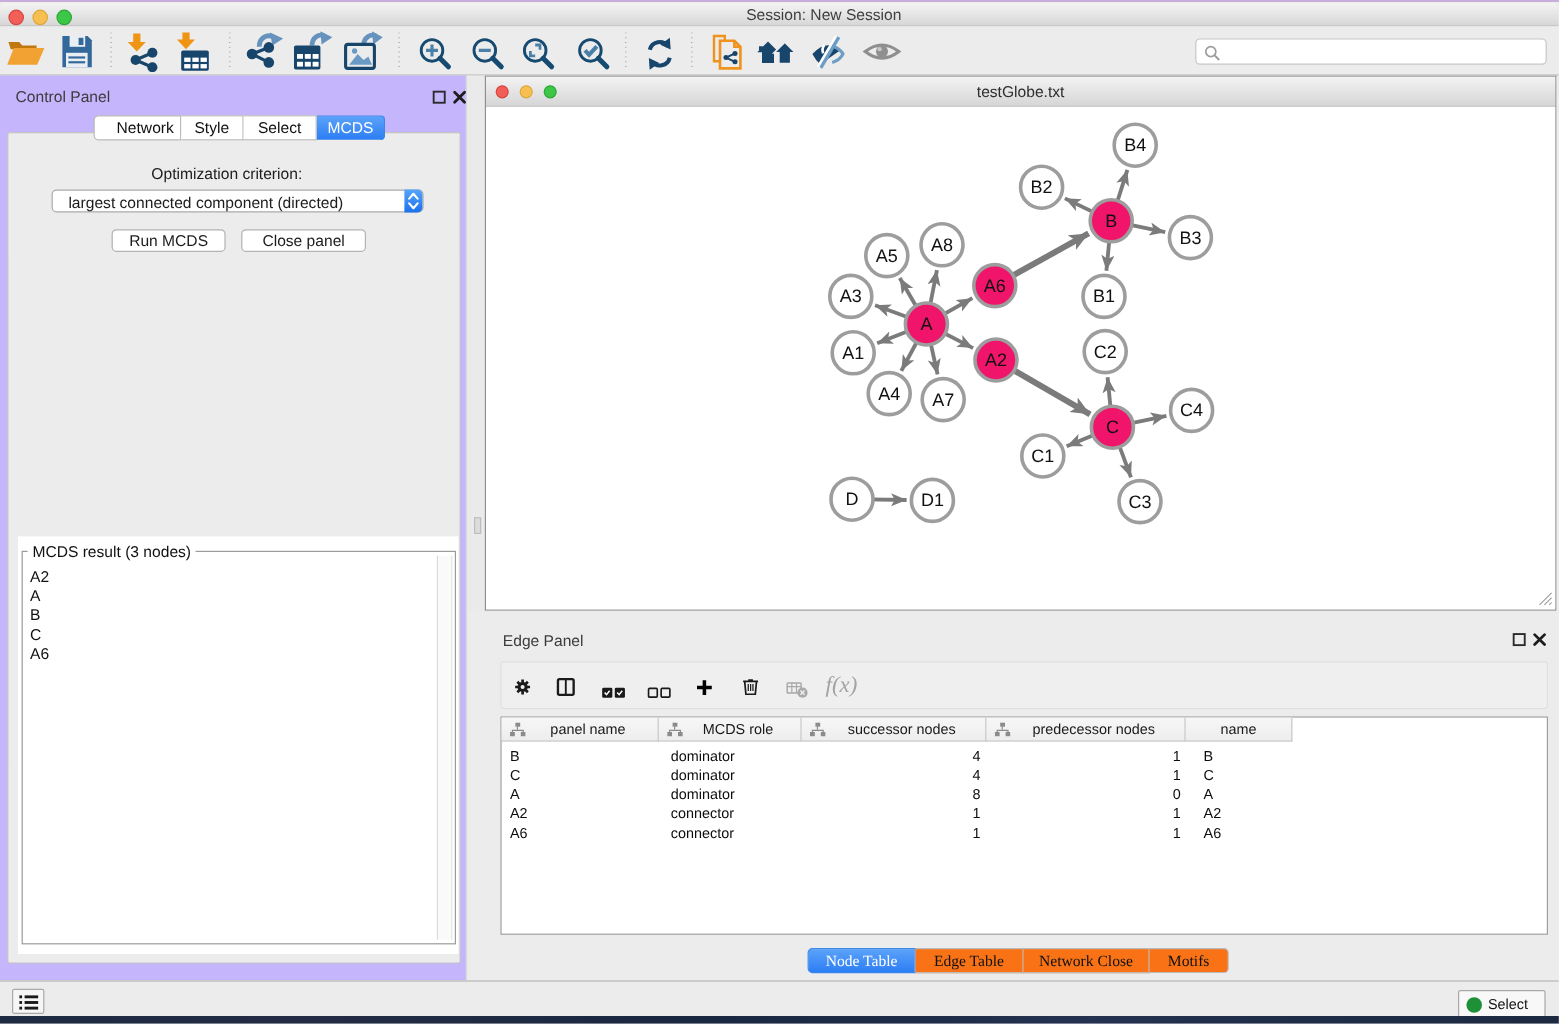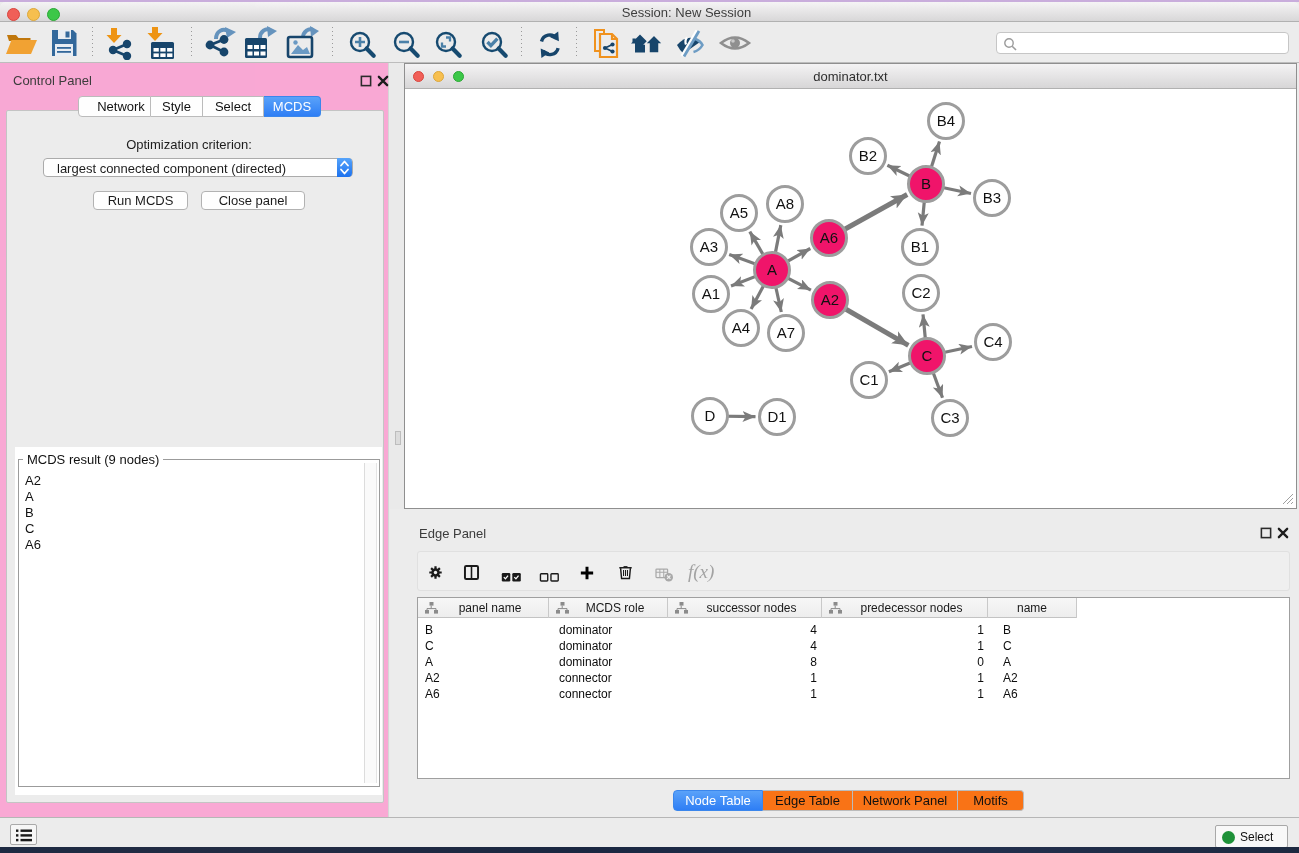--- a/index.html
+++ b/index.html
@@ -11,21 +11,21 @@
 
 #titlebar { position:absolute; left:0; top:0; width:1299px; height:20px; background:linear-gradient(#f5f4f5,#d8d7d8); border-bottom:1px solid #b1b1b1; border-radius:5px 5px 0 0; }
 #titlebar .t { position:absolute; top:3px; width:100%; text-align:center; font-size:13px; color:#3e3e3e;margin-left:37px; }
 .tl { position:absolute; border-radius:50%; }
 
 #toolbar { position:absolute; left:0; top:20px; width:1299px; height:41px; background:#ececec; border-bottom:1px solid #bdbdbd; }
 .sep { position:absolute; top:5px; height:31px; width:1px; background-image:linear-gradient(#9a9a9a 1px, transparent 1px); background-size:1px 4px; }
 .ticon { position:absolute; top:4px; width:34px; height:34px; }
 #searchbox { position:absolute; left:996px; top:10px; width:293px; height:22px; background:#fff; border:1px solid #c6c6c6; border-radius:4px; }
 
-#cpanel { position:absolute; left:0; top:61px; width:389px; height:754px; background:#f9a8d4; border-right:1px solid #d6d6d6; }
+#cpanel { position:absolute; left:0; top:61px; width:389px; height:754px; background:#c4b5fd; border-right:1px solid #d6d6d6; }
 #cpanel .hdr { position:absolute; left:13px; top:10px; font-size:13px; color:#3c3c3c; }
 #cptabs { position:absolute; left:78px; top:33px; height:21px; display:flex; }
 #cptabs .tab { height:21px; line-height:20px; font-size:13px; color:#111; background:#fff; border:1px solid #bbb; border-left:none; padding:0; text-align:center; }
 #cptabs .tab:first-child { border-left:1px solid #bbb; border-radius:4px 0 0 4px;padding-left:13px; }
 #cptabs .tab.sel { background:linear-gradient(#5aa2f9,#2e7ef5); color:#fff; border-color:#3a86ec; border-radius:0 4px 4px 0; }
 #cpbody { position:absolute; left:6px; top:47px; width:378px; height:693px; background:#ececec; border:1px solid #c4c4c4; border-radius:2px; }
 #optlabel { position:absolute; left:0; top:74px; width:378px; text-align:center; font-size:13px; color:#1c1c1c; }
 #dropdown { position:absolute; left:43px; top:95px; width:310px; height:19px; background:#fff; border:1px solid #ababab; border-radius:4px; }
 #dropdown .txt { position:absolute; left:13px; top:2px; font-size:13px; color:#1c1c1c; }
 #dropdown .step { position:absolute; right:0; top:-1px; width:15px; height:19px; background:linear-gradient(#56a4fb,#1c71ee); border-radius:0 4px 4px 0; }
@@ -49,21 +49,21 @@
 
 #tpanel { position:absolute; left:390px; top:507px; width:909px; height:308px; background:#ececec; }
 #tpanel .hdr { position:absolute; left:29px; top:17px; font-size:13px; color:#3c3c3c; }
 #ttoolbar { position:absolute; left:27px; top:42px; width:873px; height:40px; background:#efefef; border:1px solid #e0e0e0; border-radius:3px; }
 #ttable { position:absolute; left:27px; top:88px; width:873px; height:182px; background:#fff; border:1px solid #9f9f9f; }
 #thead { position:absolute; left:0; top:0; height:20px; background:linear-gradient(#f7f7f7,#ededed); border-bottom:1px solid #c3c3c3; }
 .thcell { position:absolute; top:0; height:20px; border-right:1px solid #c9c9c9; font-size:12px; color:#191919; text-align:center; line-height:20px; }
 .treeicon { position:absolute; left:7px; top:4px; }
 .trow { position:absolute; left:0; height:16px; font-size:12px; color:#0d0d0d; }
 .trow span { position:absolute; top:1px; }
-#ttabs { position:absolute; left:283px; top:281px; height:21px; display:flex; }
+#ttabs { position:absolute; left:283px; top:281px; height:21px; display:flex;font-family:Liberation Serif, serif; }
 #ttabs .tab { height:21px; line-height:20px; font-size:13px; color:#111; background:#f97316; border:1px solid #bbb; border-left:none; text-align:center; }
 #ttabs .tab.sel { background:linear-gradient(#5aa2f9,#2e7ef5); color:#fff; border:1px solid #3a86ec; border-radius:4px 0 0 4px; }
 #ttabs .tab:last-child { border-radius:0 4px 4px 0; }
 .winctl { position:absolute; top:0; }
 </style></head>
 <body>
 <div id="topstrip"></div>
 <div id="win">
 
 <div id="titlebar">
@@ -216,35 +216,35 @@
      <svg width="15" height="19" viewBox="0 0 15 19">
        <path d="M4 7.5 L7.5 3.5 L11 7.5" stroke="#fff" stroke-width="1.8" fill="none" stroke-linecap="round" stroke-linejoin="round"></path>
        <path d="M4 11.5 L7.5 15.5 L11 11.5" stroke="#fff" stroke-width="1.8" fill="none" stroke-linecap="round" stroke-linejoin="round"></path>
      </svg>
    </div>
  </div>
  <div class="btn" style="left:93px;top:128px;width:95px;height:19px;line-height:18px;">Run MCDS</div>
  <div class="btn" style="left:201px;top:128px;width:104px;height:19px;line-height:18px;">Close panel</div>
  <div id="whitesec">
    <div id="groupbox">
-     <div id="grouplabel">MCDS result (9 nodes)</div>
+     <div id="grouplabel">MCDS result (3 nodes)</div>
      <div id="mcdslist">A2<br>A<br>B<br>C<br>A6</div>
      <div id="mscroll"></div>
    </div>
  </div>
 </div>
 <div id="vdivider" style="position:absolute;left:389px;top:61px;width:16px;height:754px;background:#eaeaea;"></div>
 <div style="position:absolute;left:395px;top:429px;width:6px;height:14px;background:#dcdcdc;border:1px solid #bdbdbd;"></div>
 
 <div id="netwin">
  <div id="nettitle">
   <div class="tl" style="left:8px;top:7px;width:11px;height:11px;background:#f15f58;border:0.5px solid #d8453e;"></div>
   <div class="tl" style="left:28px;top:7px;width:11px;height:11px;background:#f7bf4f;border:0.5px solid #dda73a;"></div>
   <div class="tl" style="left:48px;top:7px;width:11px;height:11px;background:#3cc748;border:0.5px solid #2aa834;"></div>
-  <div class="t">dominator.txt</div>
+  <div class="t">testGlobe.txt</div>
  </div>
  <div id="netcanvas">
  <svg width="891" height="419" viewBox="0 0 891 419" font-family="Liberation Sans, sans-serif">
   <defs>
    <marker id="ah" markerWidth="14" markerHeight="12" refX="13" refY="5.5" orient="auto" markerUnits="userSpaceOnUse">
               <path d="M0 0 L13 5.5 L0 11 L3.2 5.5 z" fill="#7b7b7b"></path>
             </marker>
    <marker id="ahb" markerWidth="18" markerHeight="15" refX="16" refY="7" orient="auto" markerUnits="userSpaceOnUse">
               <path d="M0 0 L16 7 L0 14 L4 7 z" fill="#7b7b7b"></path>
             </marker>
@@ -437,21 +437,21 @@
           <span style="left:7px">A6</span>
           <span style="left:141px">connector</span>
           <span style="left:340px;width:59px;text-align:right">1</span>
           <span style="left:507px;width:59px;text-align:right">1</span>
           <span style="left:585px">A6</span>
         </div>
  </div>
  <div id="ttabs">
   <div class="tab sel" style="width:90px">Node Table</div>
   <div class="tab" style="width:90px">Edge Table</div>
-  <div class="tab" style="width:105px">Network Panel</div>
+  <div class="tab" style="width:105px">Network Close</div>
   <div class="tab" style="width:66px">Motifs</div>
  </div>
 </div>
 
 <div id="statusbar">
  <div id="listbtn">
   <svg style="position:absolute;left:5px;top:4px" width="16" height="13" viewBox="0 0 16 13">
    <g fill="#1a1a1a">
             <rect x="0" y="0.5" width="2.4" height="2.4"></rect>
             <rect x="0" y="5.2" width="2.4" height="2.4"></rect>

